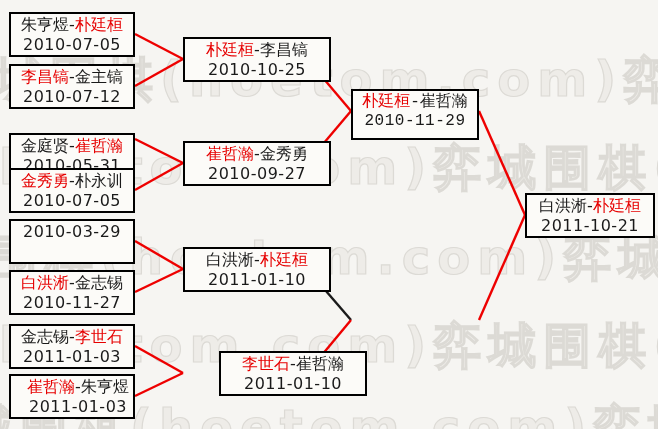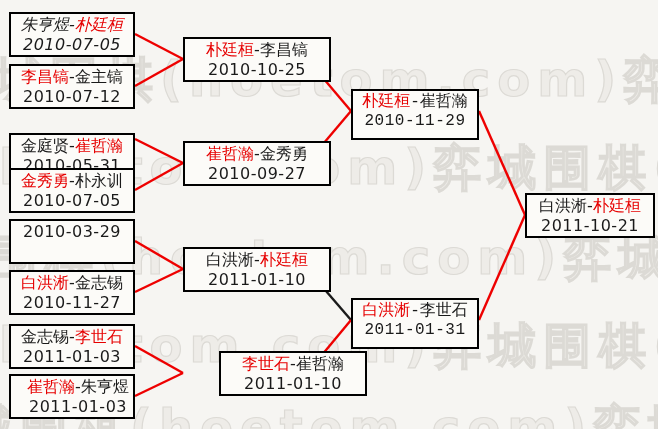--- a/index.html
+++ b/index.html
@@ -57,21 +57,21 @@
     <line class="line-red" x1="135" y1="346" x2="183" y2="373"></line>
     <line class="line-red" x1="135" y1="396" x2="183" y2="373"></line>
     <line class="line-red" x1="307" y1="59" x2="351" y2="111"></line>
     <line class="line-red" x1="307" y1="163" x2="351" y2="111"></line>
     <line class="line-black" x1="307" y1="269" x2="351" y2="320"></line>
     <line class="line-red" x1="307" y1="373" x2="351" y2="320"></line>
     <line class="line-red" x1="479" y1="111" x2="525" y2="215"></line>
     <line class="line-red" x1="479" y1="320" x2="525" y2="215"></line>
   </svg>
 
-  <div class="box c1" style="top:12px;font-style:italic;">
+  <div class="box c1" style="top:12px;">
     <div class="names"><span>朱亨煜</span><span>-</span><span class="win">朴廷桓</span></div>
     <div class="date">2010-07-05</div>
   </div>
   <div class="box c1" style="top:64px;">
     <div class="names"><span class="win">李昌镐</span><span>-</span><span>金主镐</span></div>
     <div class="date">2010-07-12</div>
   </div>
   <div class="box c1" style="top:133px;text-align:center;">
     <div class="names"><span>金庭贤</span><span>-</span><span class="win">崔哲瀚</span></div>
     <div class="date">2010-05-31</div>
@@ -110,23 +110,19 @@
   </div>
   <div class="box c2" style="top:351px;margin-left:36px;">
     <div class="names"><span class="win">李世石</span><span>-</span><span>崔哲瀚</span></div>
     <div class="date">2011-01-10</div>
   </div>
 
   <div class="box c3" style="top:89px;">
     <div class="names"><span class="win">朴廷桓</span><span>-</span><span>崔哲瀚</span></div>
     <div class="date">2010-11-29</div>
   </div>
-  <div class="box c3" style="top:298px;">
-    <div class="names"><span class="win">白洪淅</span><span>-</span><span>李世石</span></div>
-    <div class="date">2011-01-31</div>
-  </div>
 
   <div class="box c4" style="top:193px;">
     <div class="names"><span>白洪淅</span><span>-</span><span class="win">朴廷桓</span></div>
     <div class="date">2011-10-21</div>
   </div>
 
 </div>
 
 </body></html>

